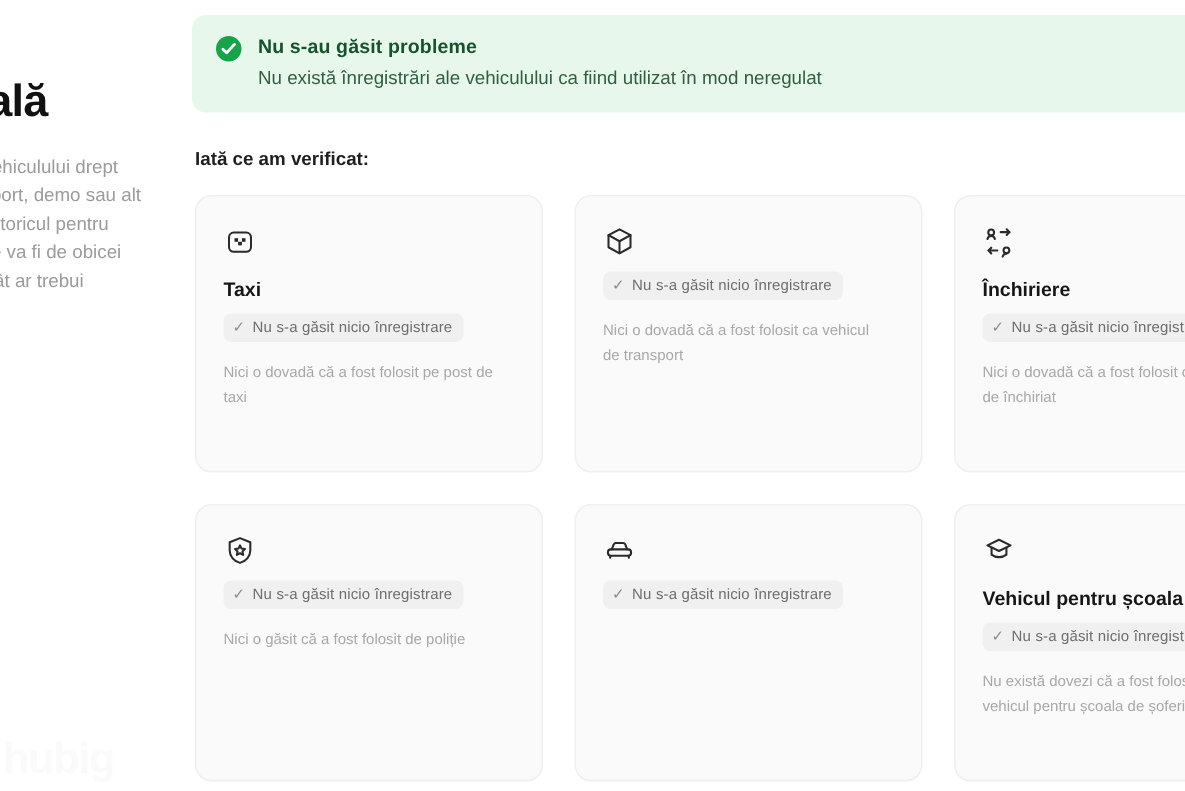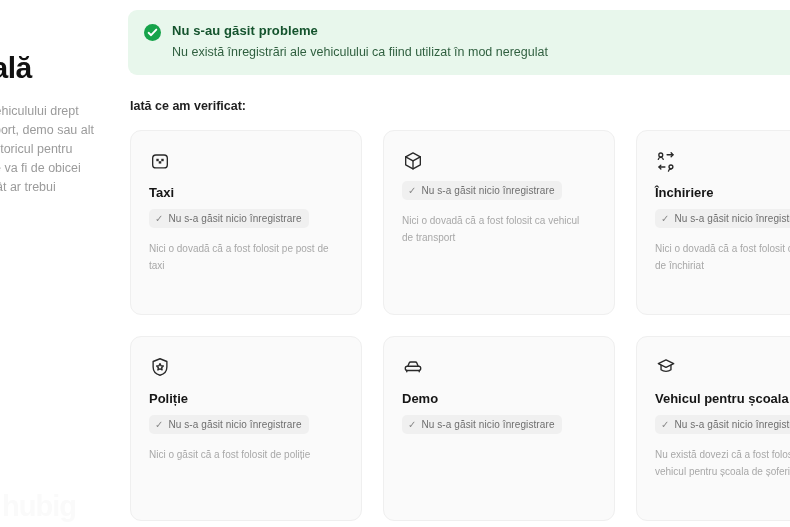--- a/index.html
+++ b/index.html
@@ -265,38 +265,36 @@
       <div class="card-desc">Nici o dovadă că a fost folosit ca vehicul de închiriat</div>
     </div>
 
     <div class="card">
       <div class="card-icon">
         <svg viewBox="0 0 24 24" fill="none" stroke="#2a2a2a" stroke-width="1.5" stroke-linecap="round" stroke-linejoin="round">
           <path d="M12 3 L19.5 6 V12 C19.5 16.4 16.3 19.8 12 21 C7.7 19.8 4.5 16.4 4.5 12 V6 Z"></path>
           <path d="M12 8.3 L13.1 10.6 L15.6 10.9 L13.8 12.7 L14.3 15.2 L12 14 L9.7 15.2 L10.2 12.7 L8.4 10.9 L10.9 10.6 Z"></path>
         </svg>
       </div>
-      <div class="card-title">Poliție</div>
       <div class="card-pill">
         <span class="tick">✓</span>
         <span class="card-pill-label">Nu s-a găsit nicio înregistrare</span>
       </div>
       <div class="card-desc">Nici o găsit că a fost folosit de poliție</div>
     </div>
 
     <div class="card">
       <div class="card-icon">
         <svg viewBox="0 0 24 24" fill="none" stroke="#2a2a2a" stroke-width="1.5" stroke-linecap="round" stroke-linejoin="round">
           <path d="M6.4 11.2 L7.8 7.6 C8.1 6.9 8.7 6.5 9.4 6.5 H14.6 C15.3 6.5 15.9 6.9 16.2 7.6 L17.6 11.2"></path>
           <rect x="3.6" y="11.2" width="16.8" height="4.6" rx="2.1"></rect>
           <path d="M5.2 15.8 L5.2 17.2"></path>
           <path d="M18.8 15.8 L18.8 17.2"></path>
         </svg>
       </div>
-      <div class="card-title">Demo</div>
       <div class="card-pill">
         <span class="tick">✓</span>
         <span class="card-pill-label">Nu s-a găsit nicio înregistrare</span>
       </div>
     </div>
 
     <div class="card">
       <div class="card-icon">
         <svg viewBox="0 0 24 24" fill="none" stroke="#2a2a2a" stroke-width="1.5" stroke-linecap="round" stroke-linejoin="round">
           <path d="M12 4.2 L20.4 8.3 L12 12.4 L3.6 8.3 Z"></path>

